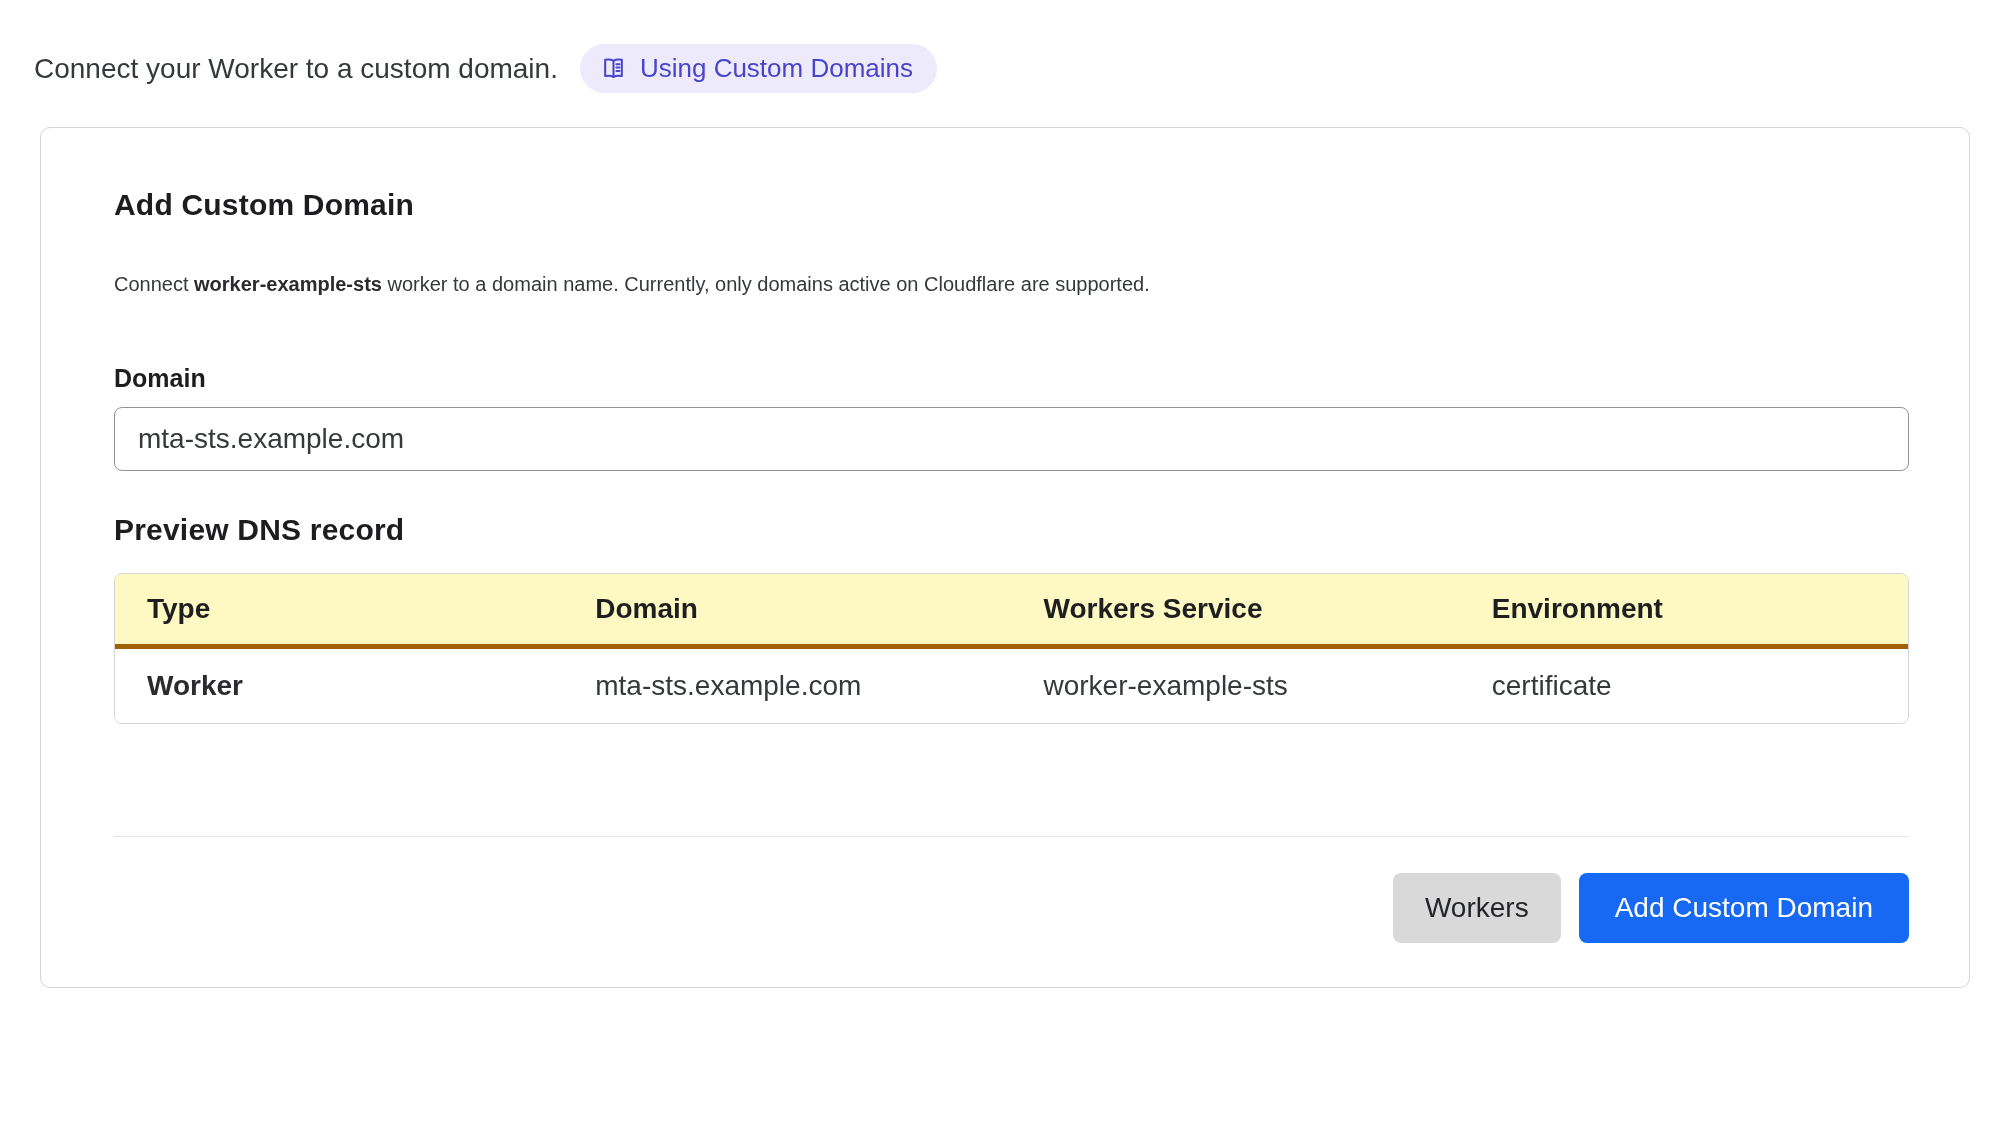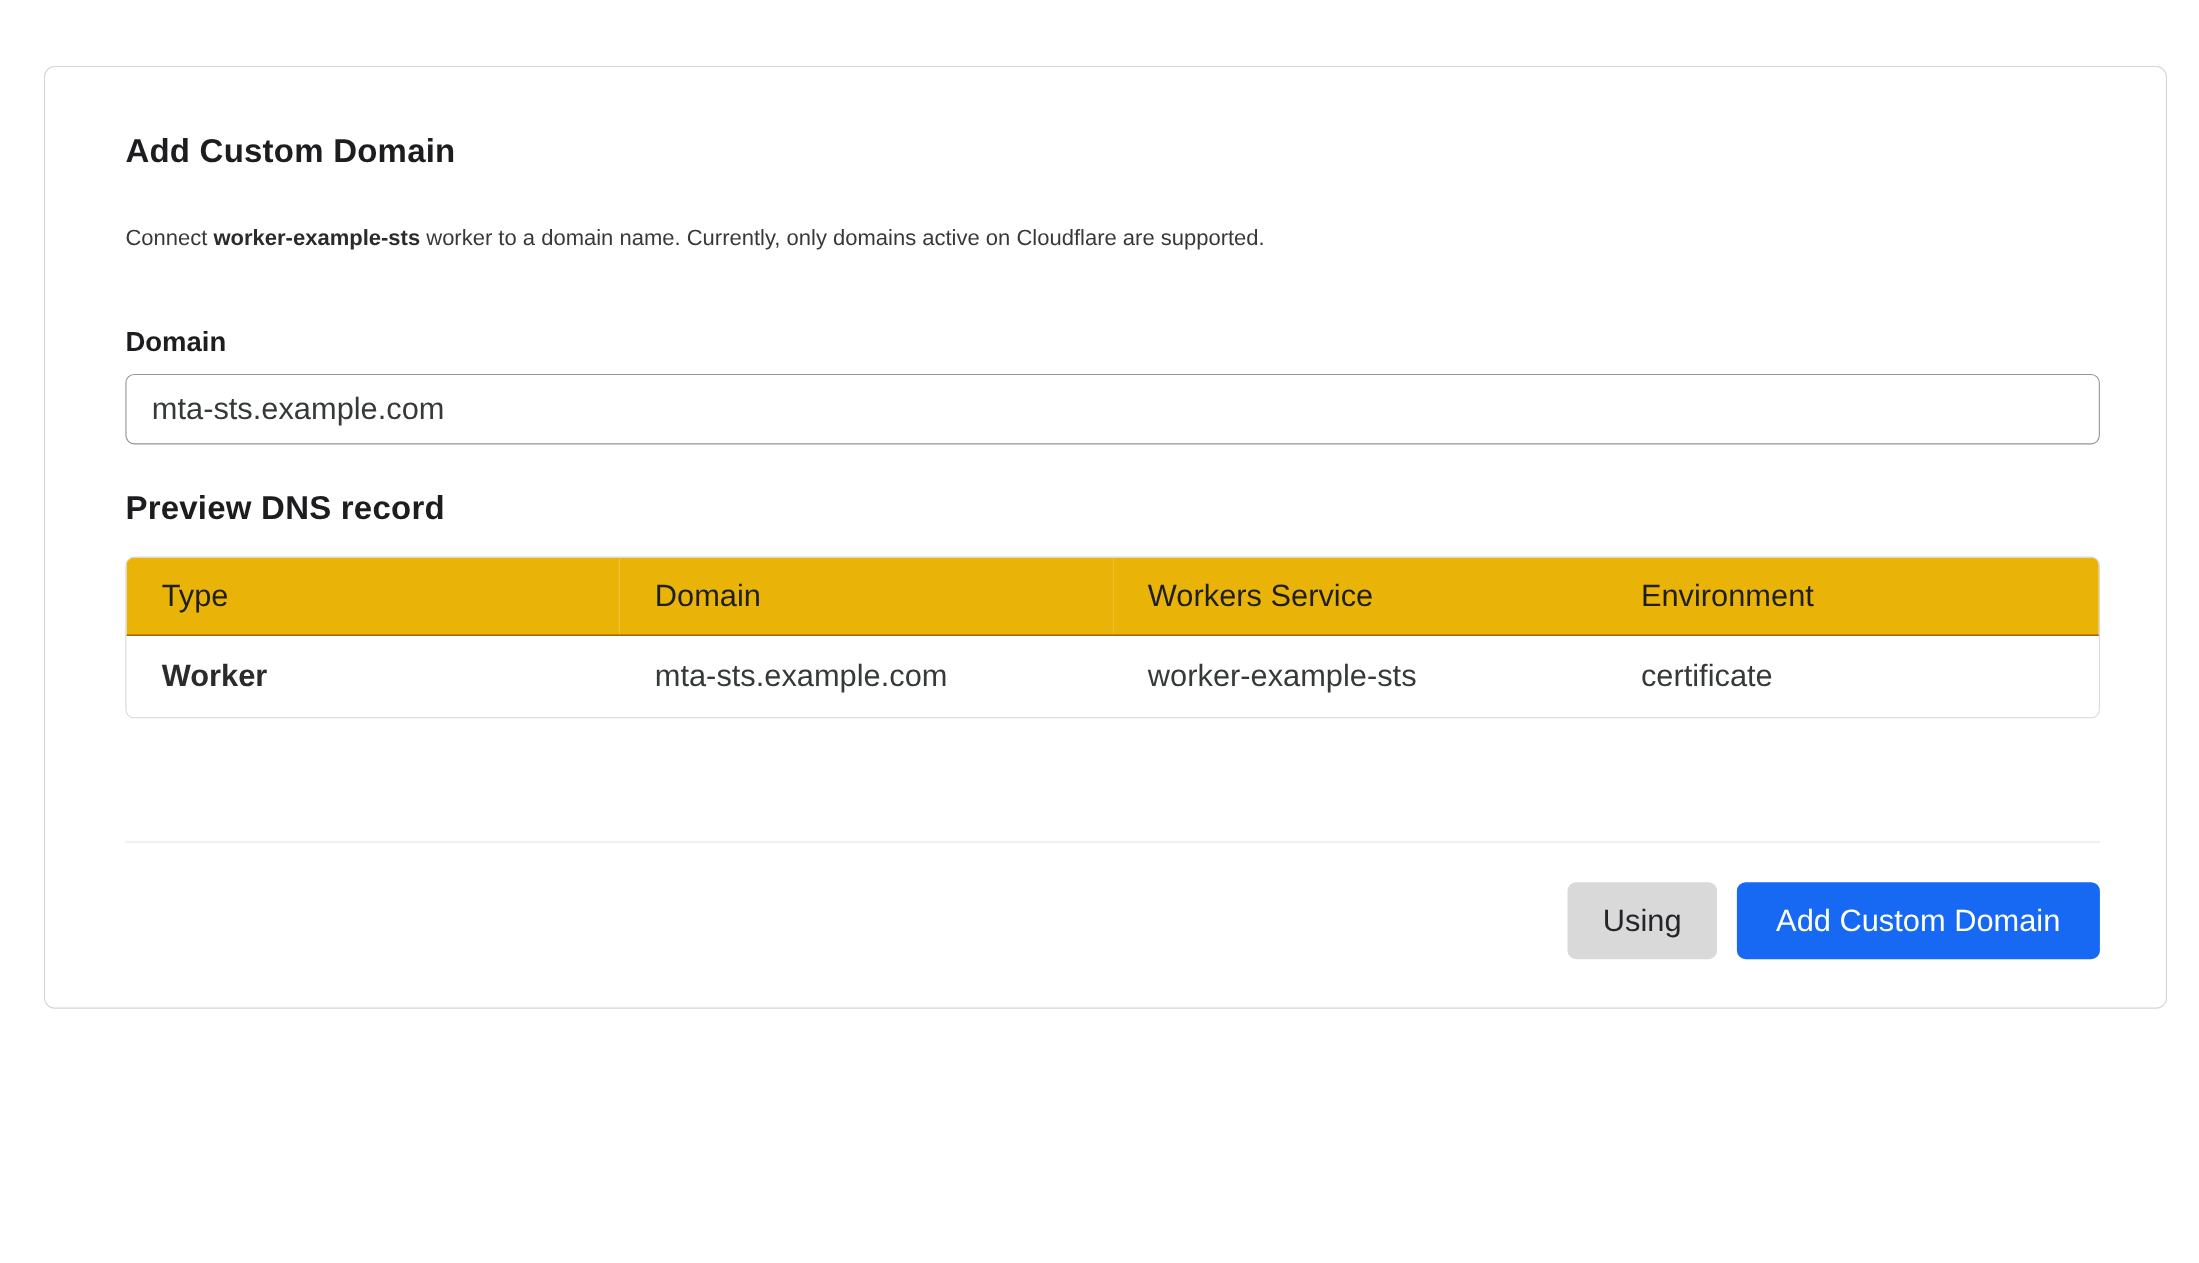--- a/index.html
+++ b/index.html
@@ -90,27 +90,27 @@
 
   
   .table-wrap {
     margin-top: 26px;
     border: 1px solid #d5d5d5;
     border-radius: 8px;
     overflow: hidden;
   }
   table { width: 100%; border-collapse: collapse; table-layout: fixed; }
   thead th {
-    background: #eab308;
+    background: #fef9c3;
     text-align: left;
     font-size: 28px;
-    font-weight: 400;
+    font-weight: 700;
     color: #1d1f20;
     padding: 19px 10px 19px 32px;
-    border-bottom: 1px solid #a16207;
+    border-bottom: 5px solid #a16207;
   }
   tbody td {
     font-size: 28px;
     color: #36393a;
     padding: 21px 10px 21px 32px;
     background: #ffffff;
   }
   tbody td:first-child { font-weight: 700; color: #2b2b2d; }
 
   
@@ -139,20 +139,35 @@
   }
   .btn-cancel { background: #d9d9d9; color: #232528; padding: 0 32px; }
   .btn-primary { background: #1768f3; color: #ffffff; padding: 0 36px; }
 </style>
 </head>
 <body>
 
 <div class="page">
 
   <header class="page-header">
+    <div class="subtitle-row">
+      <p class="subtitle">Connect your Worker to a custom domain.</p>
+      <a class="docs-badge">
+        <span>
+          <svg class="book-icon" viewBox="0 0 24 24" fill="none" stroke="#4a43cb" stroke-width="1.8" stroke-linecap="round" stroke-linejoin="round">
+            <path d="M12 5.1 C10.1 3.9 7.4 3.7 4.6 4.3 V18.7 C7.4 18.1 10.1 18.3 12 19.5 C13.9 18.3 16.6 18.1 19.4 18.7 V4.3 C16.6 3.7 13.9 3.9 12 5.1 Z"></path>
+            <path d="M12 5.1 V19.5"></path>
+            <path d="M14.6 8.2 h2.7"></path>
+            <path d="M14.6 11.2 h2.7"></path>
+            <path d="M14.6 14.2 h2.7"></path>
+          </svg>
+        </span>
+        <span>Using Custom Domains</span>
+      </a>
+    </div>
   </header>
 
   <section class="card">
     <h2>Add Custom Domain</h2>
 
     <p class="intro"><span>Connect </span><strong>worker-example-sts</strong><span> worker to a domain name. Currently, only domains active on Cloudflare are supported.</span></p>
 
     <label class="field-label">Domain</label>
     <input class="domain-input" type="text" value="mta-sts.example.com" style="">
 
@@ -175,18 +190,18 @@
             <td>worker-example-sts</td>
             <td>certificate</td>
           </tr>
         </tbody>
       </table>
     </div>
 
     <div class="divider"></div>
 
     <div class="actions">
-      <button class="btn btn-cancel">Using</button>
+      <button class="btn btn-cancel">Workers</button>
       <button class="btn btn-primary">Add Custom Domain</button>
     </div>
   </section>
 
 </div>
 
 </body></html>

